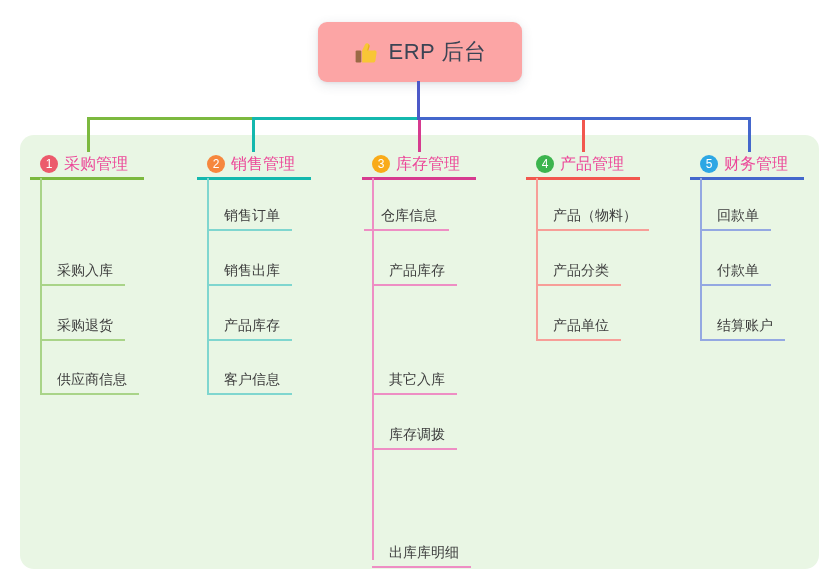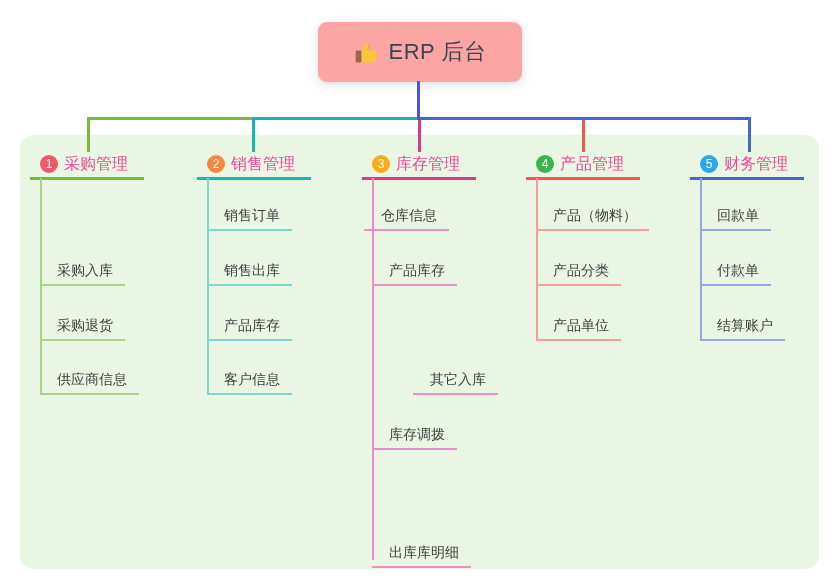--- a/index.html
+++ b/index.html
@@ -81,21 +81,21 @@
     <div class="child-node" style="left: 207px; top: 259.8px; border-bottom-color: rgb(127, 214, 207);">销售出库</div>
     <div class="child-node" style="left: 207px; top: 314.6px; border-bottom-color: rgb(127, 214, 207);">产品库存</div>
     <div class="child-node" style="left: 207px; top: 369.4px; border-bottom-color: rgb(127, 214, 207);">客户信息</div>
     <div class="branch-label" style="left: 362px; top: 151px; border-bottom-color: rgb(214, 59, 143);">
       <span class="badge" style="background: rgb(249, 171, 25);">3</span>
       <span class="branch-text">库存管理</span>
     </div>
     <div class="line" style="left: 372px; top: 178px; width: 2px; height: 381.8px; background: rgb(238, 142, 196);"></div>
     <div class="child-node" style="left: 364px; top: 205px; border-bottom-color: rgb(238, 142, 196);">仓库信息</div>
     <div class="child-node" style="left: 372px; top: 259.8px; border-bottom-color: rgb(238, 142, 196);">产品库存</div>
-    <div class="child-node" style="left: 372px; top: 369.4px; border-bottom-color: rgb(238, 142, 196); margin-left: 41px;">其它入库</div>
+    <div class="child-node" style="left: 372px; top: 369.4px; border-bottom-color: rgb(238, 142, 196);">其它入库</div>
     <div class="child-node" style="left: 372px; top: 424.2px; border-bottom-color: rgb(238, 142, 196);">库存调拨</div>
     <div class="child-node" style="left: 372px; top: 533.8px; border-bottom-color: rgb(238, 142, 196); margin-top: 8px;">出库库明细</div>
     <div class="branch-label" style="left: 526px; top: 151px; border-bottom-color: rgb(242, 87, 78);">
       <span class="badge" style="background: rgb(60, 180, 78);">4</span>
       <span class="branch-text">产品管理</span>
     </div>
     <div class="line" style="left: 536px; top: 178px; width: 2px; height: 162.6px; background: rgb(247, 158, 152);"></div>
     <div class="child-node" style="left: 536px; top: 205px; border-bottom-color: rgb(247, 158, 152);">产品（物料）</div>
     <div class="child-node" style="left: 536px; top: 259.8px; border-bottom-color: rgb(247, 158, 152);">产品分类</div>
     <div class="child-node" style="left: 536px; top: 314.6px; border-bottom-color: rgb(247, 158, 152);">产品单位</div>

